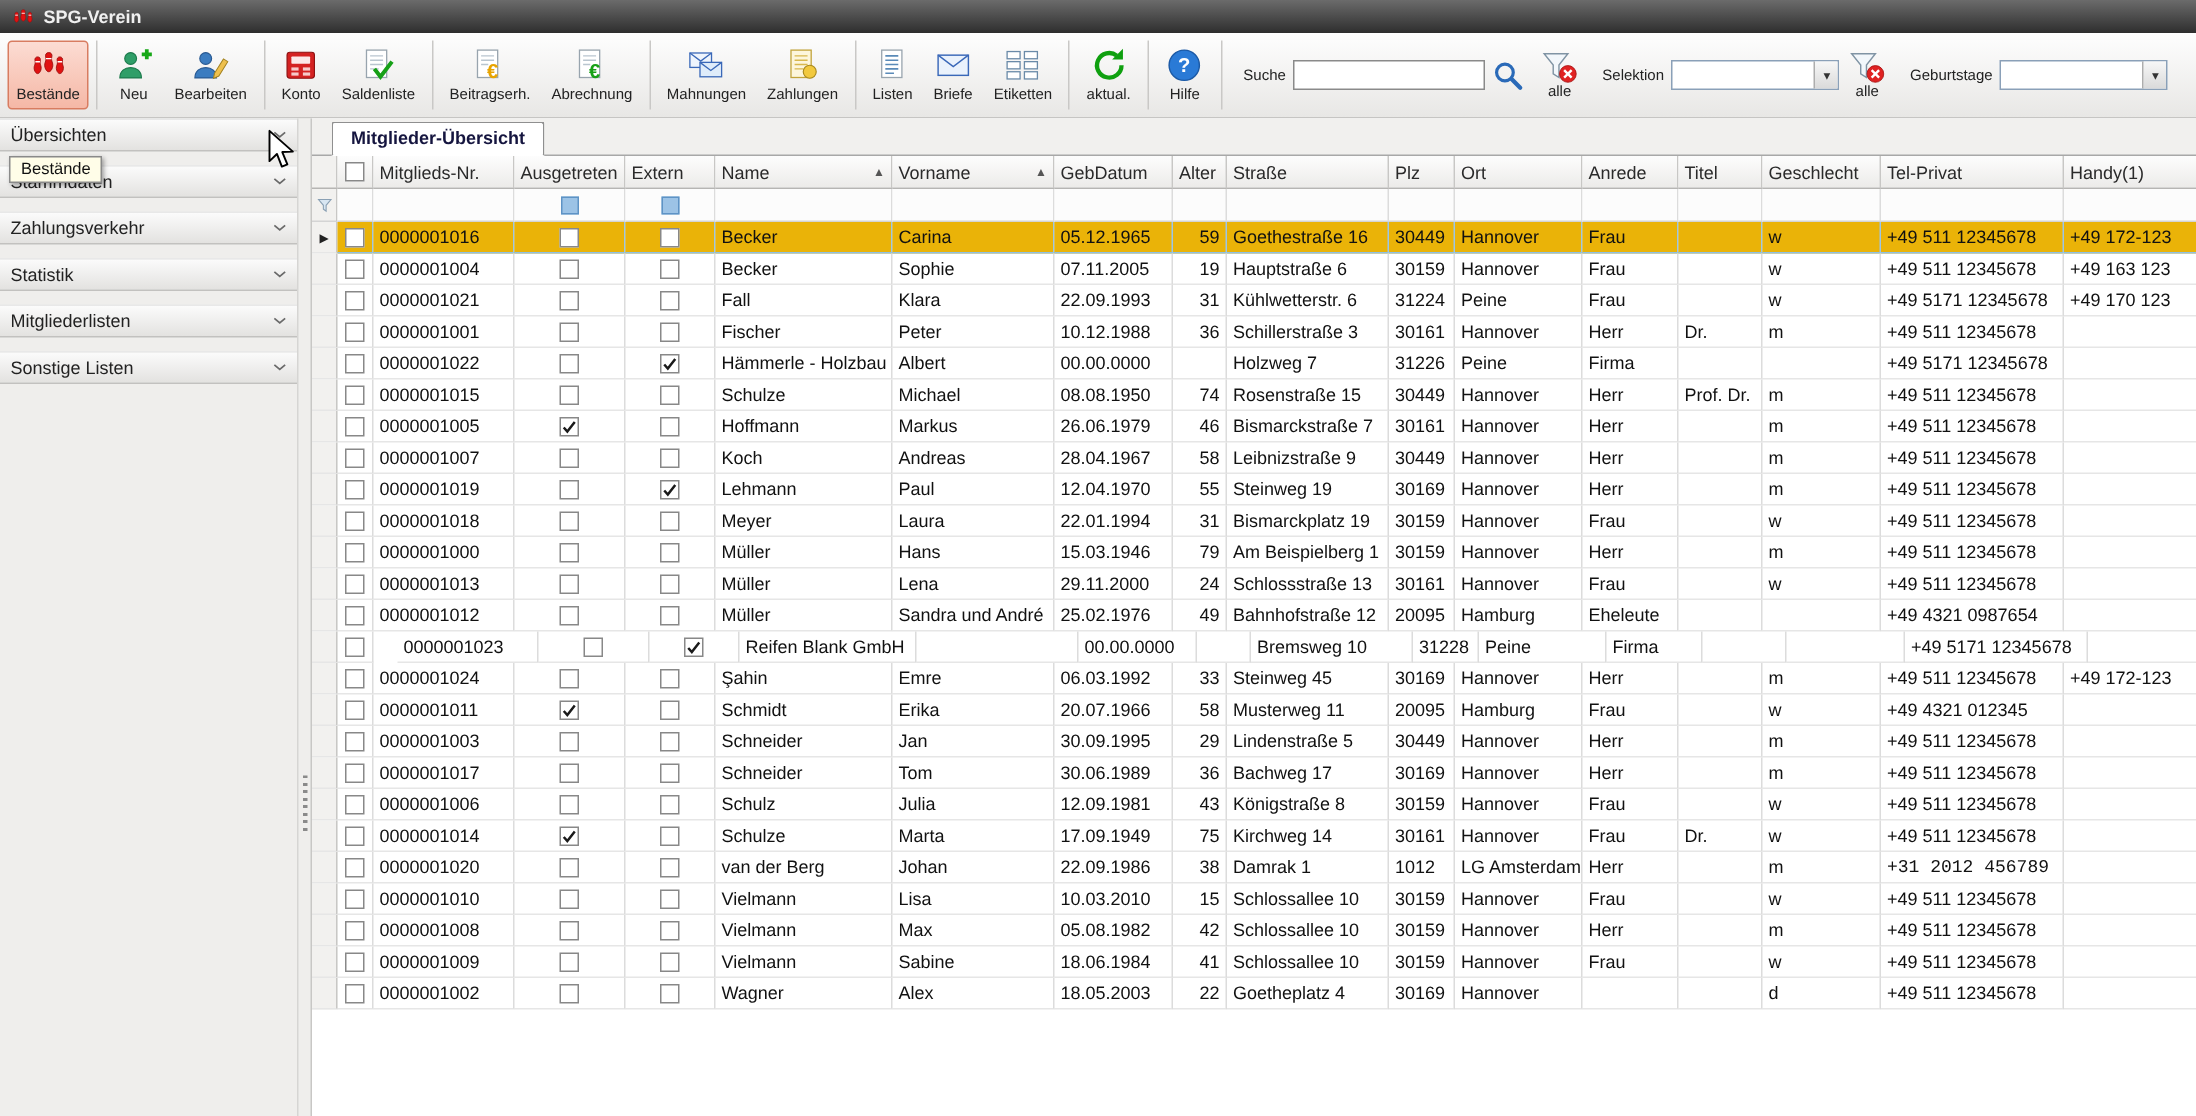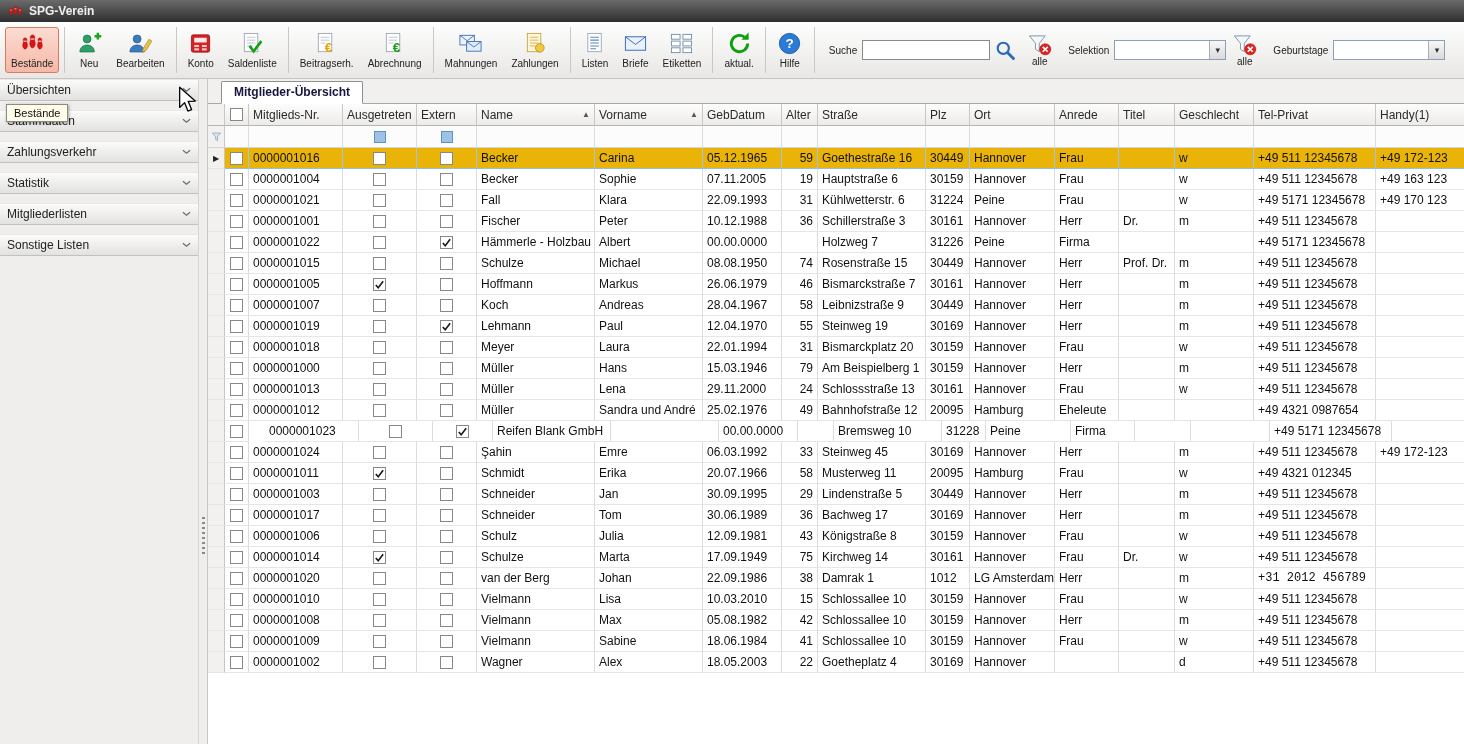--- a/index.html
+++ b/index.html
@@ -687,21 +687,21 @@
               <div class="g-cell d-cell center" style="width: 74px;">
                 <span class="cb"></span>
               </div>
               <div class="g-cell d-cell center" style="width: 60px;">
                 <span class="cb"></span>
               </div>
               <div class="g-cell d-cell" style="width: 118px;">Meyer</div>
               <div class="g-cell d-cell" style="width: 108px;">Laura</div>
               <div class="g-cell d-cell" style="width: 79px;">22.01.1994</div>
               <div class="g-cell d-cell right" style="width: 36px;">31</div>
-              <div class="g-cell d-cell" style="width: 108px;">Bismarckplatz 20</div>
+              <div class="g-cell d-cell" style="width: 108px;">Bismarckplatz 19</div>
               <div class="g-cell d-cell" style="width: 44px;">30159</div>
               <div class="g-cell d-cell" style="width: 85px;">Hannover</div>
               <div class="g-cell d-cell" style="width: 64px;">Frau</div>
               <div class="g-cell d-cell" style="width: 56px;"></div>
               <div class="g-cell d-cell" style="width: 79px;">w</div>
               <div class="g-cell d-cell" style="width: 122px;">+49 511 12345678</div>
               <div class="g-cell d-cell" style="width: 160px;"></div>
             </div>
             <div class="g-row">
               <div class="g-cell d-cell ind" style="width: 17px;"></div>

